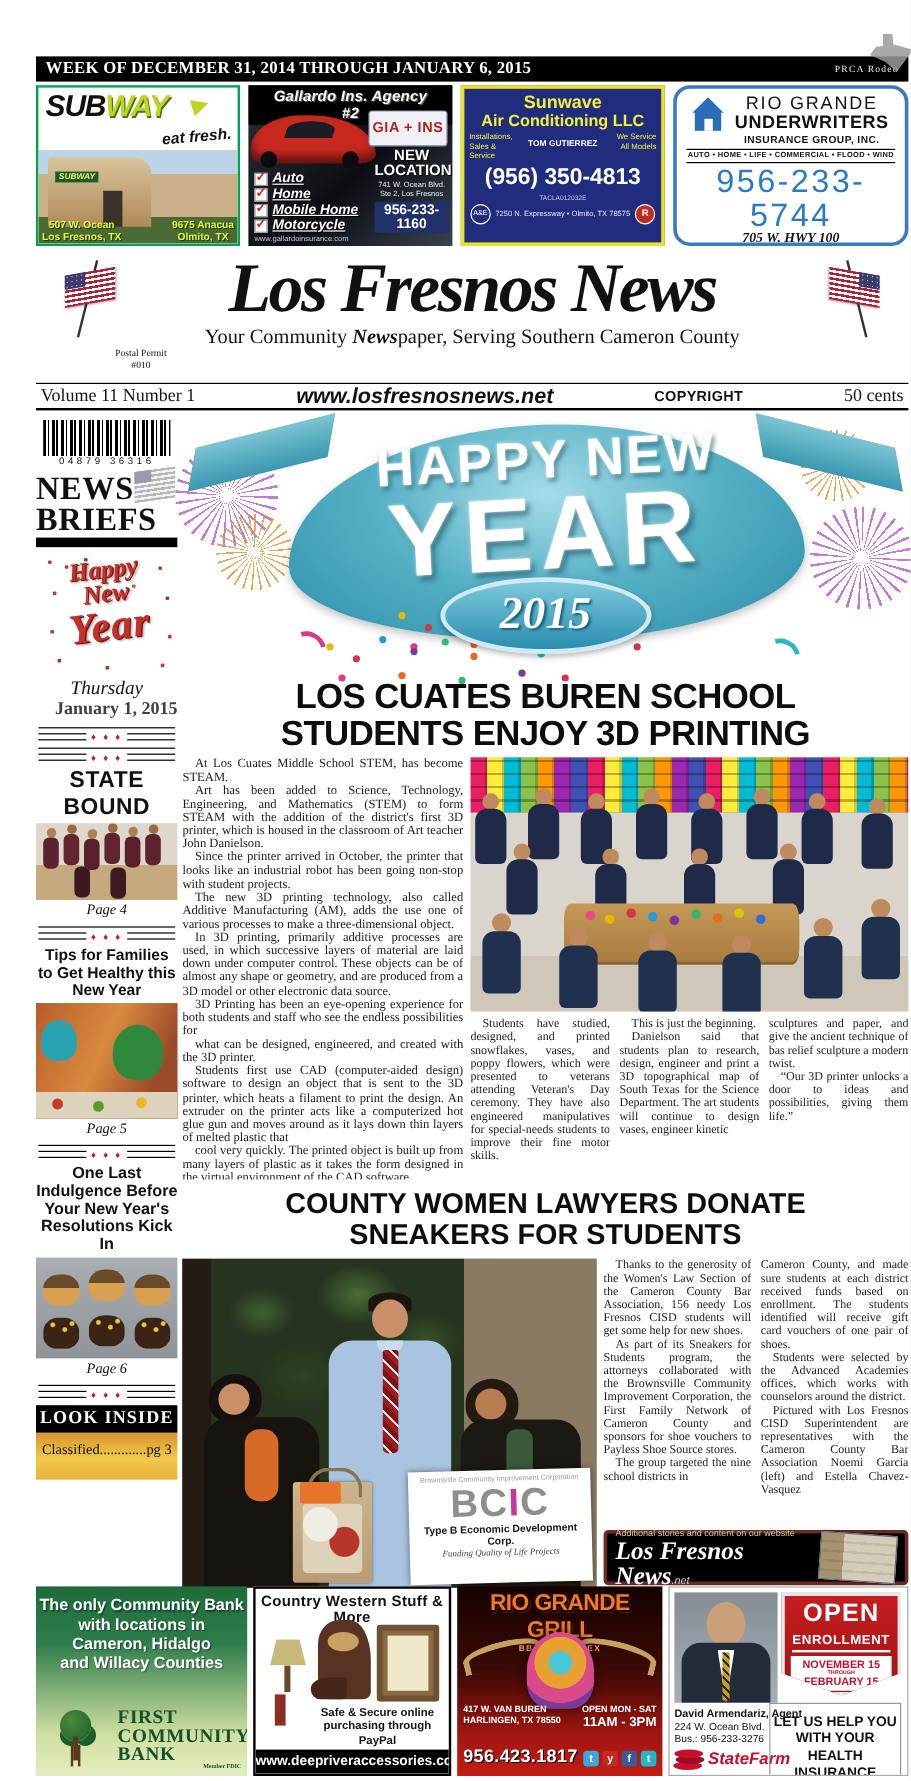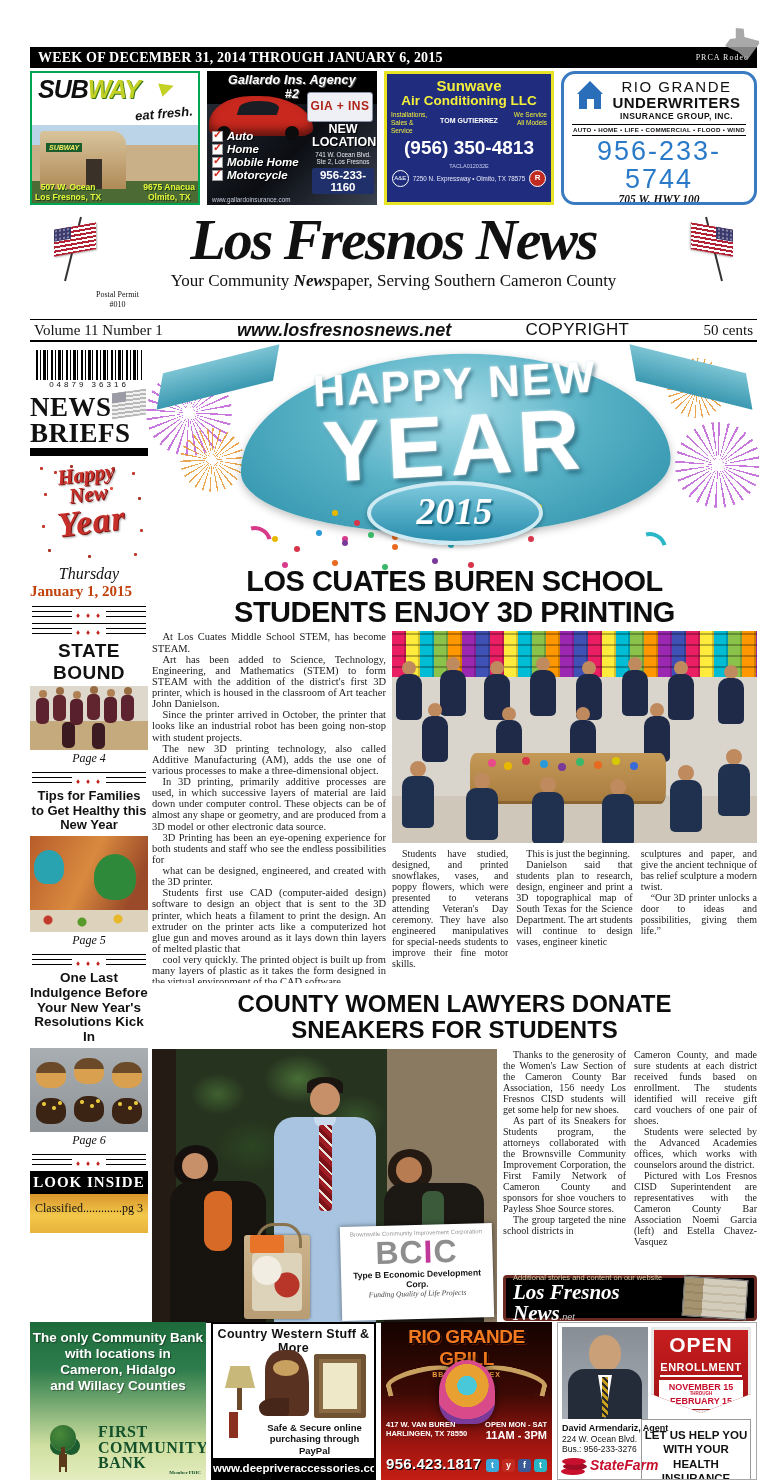--- a/index.html
+++ b/index.html
@@ -48,21 +48,21 @@
   .gl-title{background:#000;text-align:center;font-weight:900;font-style:italic;font-size:12.5px;
     padding:2px 16px 3px;letter-spacing:.2px;text-shadow:1px 1px 0 #555;}
   .gl-car{position:absolute;left:2px;top:25px;width:104px;height:40px;background:#c8281e;
     border-radius:48% 60% 14% 14%/80% 95% 22% 22%;box-shadow:inset 0 -6px 8px rgba(0,0,0,.5);}
   .gl-car::before{content:"";position:absolute;left:30px;top:5px;width:40px;height:14px;background:#1a1d24;
     border-radius:50% 60% 0 0;transform:skewX(-18deg);}
   .gl-car::after{content:"";position:absolute;left:8px;bottom:-4px;width:14px;height:14px;background:#0c0c0c;
     border-radius:50%;box-shadow:68px 0 0 #0c0c0c;}
   .gl-plate{position:absolute;right:4px;top:21px;width:64px;height:28px;background:#eef0f6;border:1px solid #8892a8;
     border-radius:3px;color:#b02418;font-weight:900;font-size:12px;text-align:center;line-height:26px;letter-spacing:.5px;}
-  .gl-checks{position:absolute;left:5px;top:59px;}
+  .gl-checks{position:absolute;left:5px;top:72px;text-decoration:underline;}
   .gl-row{display:flex;align-items:center;margin-bottom:1px;}
   .chk{width:9px;height:9px;background:#fff;border:1px solid #999;display:inline-block;position:relative;margin-right:4px;flex:none;}
   .chk::after{content:"✓";position:absolute;left:0;top:-4px;color:#d42a1e;font-weight:900;font-size:11px;}
   .gl-item{font-weight:900;font-style:italic;font-size:11.5px;text-shadow:1px 1px 0 #000;}
   .gl-right{position:absolute;right:3px;top:52px;width:62px;text-align:center;}
   .gl-newloc{font-weight:900;font-size:12.5px;line-height:1.02;text-shadow:1px 1px 0 #000;}
   .gl-addr{font-size:6.3px;line-height:1.15;margin-top:2px;white-space:pre-line;color:#e8eaf2;}
   .gl-phone{margin-top:3px;background:#20306a;font-weight:900;font-size:11.5px;padding:1px 0;border-radius:2px;}
   .gl-site{position:absolute;left:5px;bottom:2px;font-size:6.3px;color:#c8cede;}
 
@@ -113,21 +113,21 @@
     background:repeating-linear-gradient(180deg,#b22234 0 2.1px,#fff 2.1px 4.2px);box-shadow:1px 1px 2px rgba(0,0,0,.3);}
   .flag-canton{position:absolute;left:0;top:0;width:17px;height:12px;background:#3c3b6e;
     background-image:radial-gradient(#fff 18%,transparent 20%);background-size:4px 4px;}
   #flag-left{left:24px;} #flag-right{right:24px;transform:scaleX(-1);}
 
   
   #info-bar{left:30px;top:319px;width:727px;height:23px;border-top:1px solid #000;border-bottom:2.5px solid #000;
     display:flex;align-items:center;justify-content:space-between;padding:0 4px;box-sizing:border-box;}
   .ib-vol,.ib-price{font-size:15px;}
   .ib-site{font-family:"Liberation Sans",sans-serif;font-weight:bold;font-style:italic;font-size:18px;}
-  .ib-copy{font-family:"Liberation Sans",sans-serif;font-weight:normal;font-size:17px;letter-spacing:.3px;}
+  .ib-copy{font-family:"Liberation Sans",sans-serif;font-weight:bold;font-size:12px;letter-spacing:.3px;}
 
   
   #sidebar{left:30px;top:348px;width:118px;height:966px;overflow:hidden;}
   .barcode{height:30px;margin:2px 6px 0;
     background:repeating-linear-gradient(90deg,#000 0 2px,#fff 2px 4px,#000 4px 5px,#fff 5px 7px,#000 7px 10px,#fff 10px 11px,#000 11px 12px,#fff 12px 15px);}
   .barcode-digits{text-align:center;font-family:"Liberation Sans",sans-serif;font-size:8px;letter-spacing:3px;}
   .nb-wrap{position:relative;margin-top:6px;}
   .nb-flag{position:absolute;right:2px;top:-4px;width:34px;height:26px;opacity:.6;
     background:repeating-linear-gradient(180deg,#8a8a8a 0 2px,#e8e8e8 2px 4px);transform:skewY(-8deg);}
   .nb-flag::before{content:"";position:absolute;left:0;top:0;width:14px;height:10px;background:#5a5a6a;}
@@ -137,21 +137,21 @@
   .hnyimg{position:relative;height:104px;margin-top:3px;background:#fff;overflow:hidden;}
   .hny-dots{position:absolute;left:10px;top:8px;width:3px;height:3px;background:#c0392b;border-radius:1px;
     box-shadow:14px 4px #c0392b,30px -2px #a93226,52px 6px #c0392b,72px 0 #a93226,92px 5px #c0392b,
     4px 26px #c0392b,98px 30px #a93226,2px 58px #c0392b,100px 62px #c0392b,8px 82px #a93226,94px 86px #c0392b,
     48px 88px #a93226,24px 14px #e74c3c,70px 20px #e74c3c;}
   .hny-txt{position:relative;transform:rotate(-7deg);text-align:center;margin-top:6px;
     font-family:"Liberation Serif",serif;font-weight:900;font-style:italic;color:#c62f2a;
     text-shadow:1px 1px 0 #7a1410,2px 2px 2px rgba(0,0,0,.35);line-height:.95;}
   .hny-w1{font-size:21px;} .hny-w2{font-size:21px;} .hny-w3{font-size:35px;letter-spacing:1px;}
   .sb-day{text-align:center;font-style:italic;font-size:16px;margin-top:2px;}
-  .sb-date{text-align:left;color:#c2410c;font-weight:bold;font-size:15px;font-family:"Liberation Serif",serif;}
+  .sb-date{text-align:right;color:#404040;font-weight:bold;font-size:15px;font-family:"Liberation Serif",serif;}
   .sb-div{position:relative;height:9px;margin:6px 2px;border-top:1px solid #000;border-bottom:1px solid #000;
     background:linear-gradient(#000,#000) center/100% 1px no-repeat;text-align:center;}
   .sb-div span{position:relative;top:-3px;background:#fff;padding:0 4px;color:#c0221c;font-size:8px;letter-spacing:2px;}
   .sb-brief{text-align:center;}
   .sb-b1{display:flex;gap:3px;align-items:flex-start;}
   .ph-robot{width:50px;height:80px;flex:none;position:relative;background:#f2f2f0;}
   .ph-robot .arm{position:absolute;left:20px;top:2px;width:22px;height:8px;background:#cfd4d8;border-radius:3px;}
   .ph-robot .mast{position:absolute;left:22px;top:6px;width:5px;height:36px;background:#b8bec4;}
   .ph-robot .mon{position:absolute;left:12px;top:18px;width:26px;height:18px;background:#2a3a4a;border:2px solid #8a9098;}
   .ph-robot .base{position:absolute;left:6px;bottom:4px;width:38px;height:30px;background:linear-gradient(#dde2e6,#9fb4c4);border-radius:6px 6px 3px 3px;}

